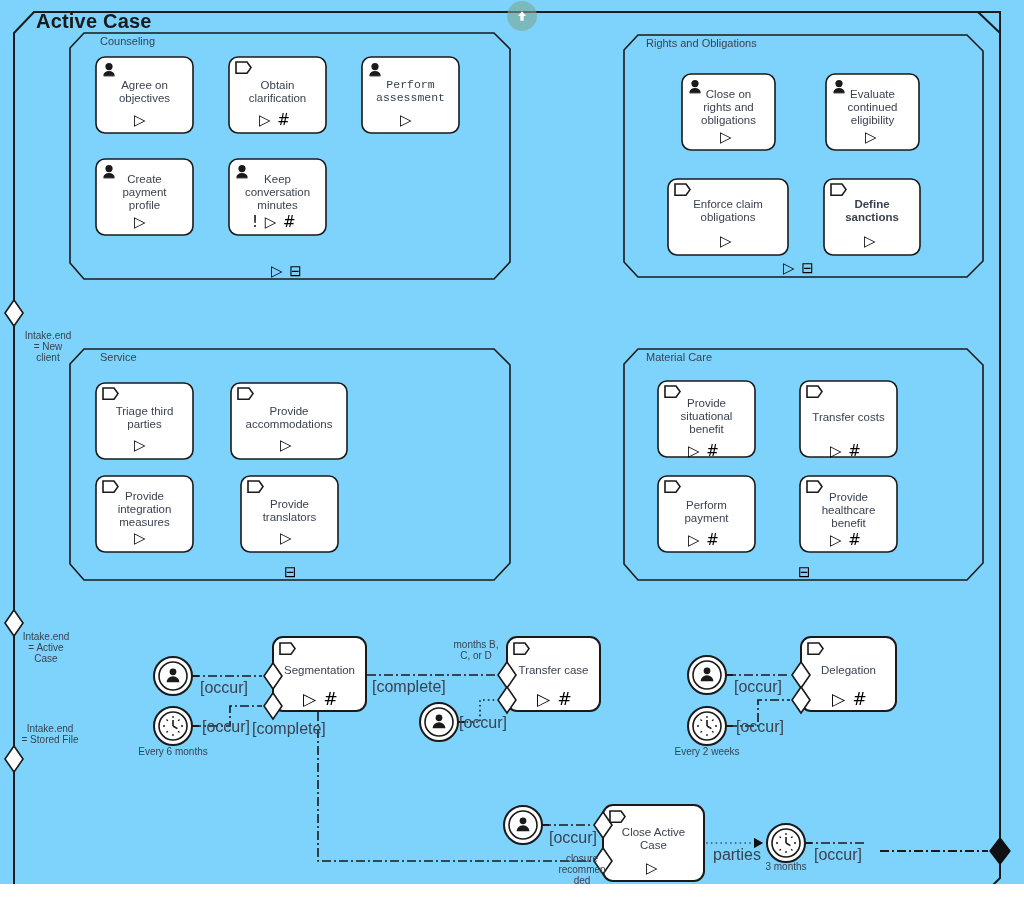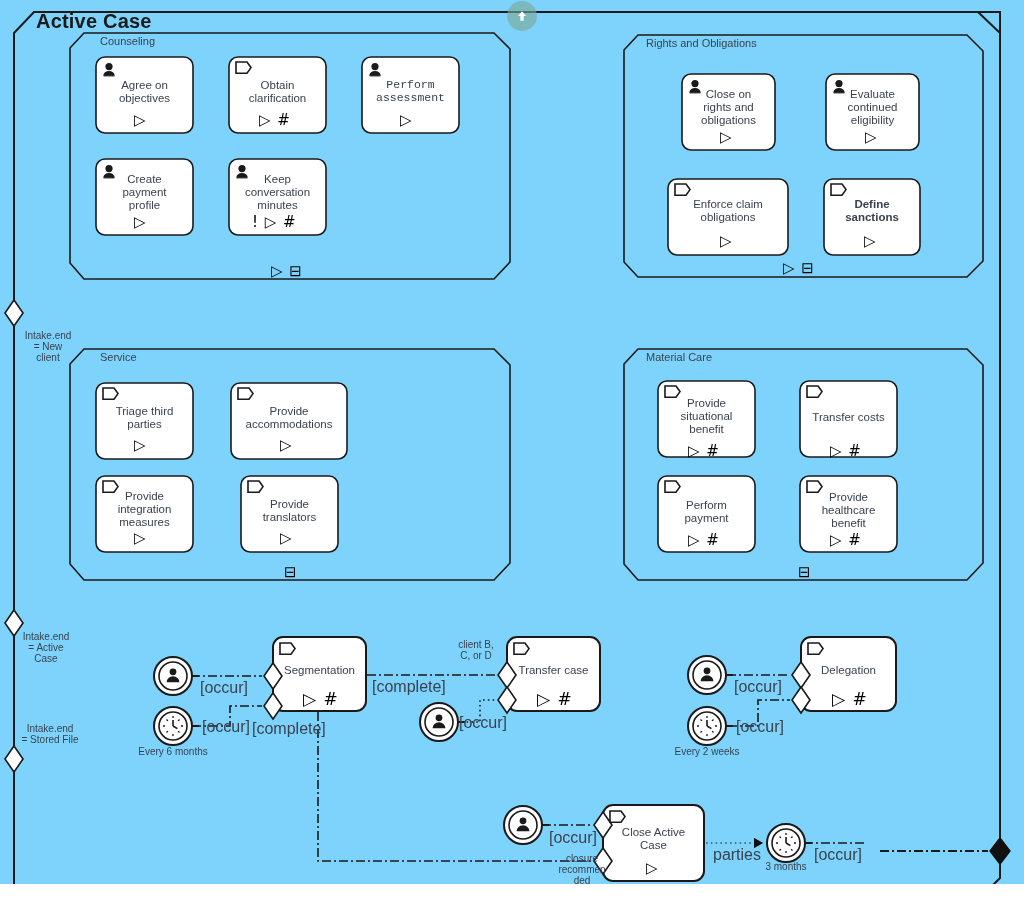--- a/index.html
+++ b/index.html
@@ -481,21 +481,21 @@
   <div class="marker" style="left:646px;top:861px;">▷</div>
 
   <div class="lbl small" style="left:123px;top:746px;width:100px;">Every 6 months</div>
   <div class="lbl small" style="left:657px;top:746px;width:100px;">Every 2 weeks</div>
   <div class="lbl small" style="left:753px;top:861px;width:66px;">3 months</div>
 
   <div class="lbl tiny" style="left:195px;top:679px;width:58px;">[occur]</div>
   <div class="lbl tiny" style="left:197px;top:718px;width:58px;">[occur]</div>
   <div class="lbl tiny" style="left:252px;top:720px;width:60px;">[complete]</div>
   <div class="lbl tiny" style="left:372px;top:678px;width:62px;">[complete]</div>
-  <div class="lbl small" style="left:440px;top:639px;width:72px;">client B,
+  <div class="lbl small" style="left:440px;top:639px;width:72px;">months B,
 C, or D</div>
   <div class="lbl tiny" style="left:458px;top:714px;width:50px;">[occur]</div>
   <div class="lbl tiny" style="left:729px;top:678px;width:58px;">[occur]</div>
   <div class="lbl tiny" style="left:731px;top:718px;width:58px;">[occur]</div>
   <div class="lbl tiny" style="left:544px;top:829px;width:58px;">[occur]</div>
   <div class="lbl tiny" style="left:813px;top:846px;width:50px;">[occur]</div>
   <div class="lbl tiny" style="left:709px;top:846px;width:56px;">parties</div>
   <div class="lbl small" style="left:547px;top:853px;width:70px;">closure
 recommen
 ded</div>

